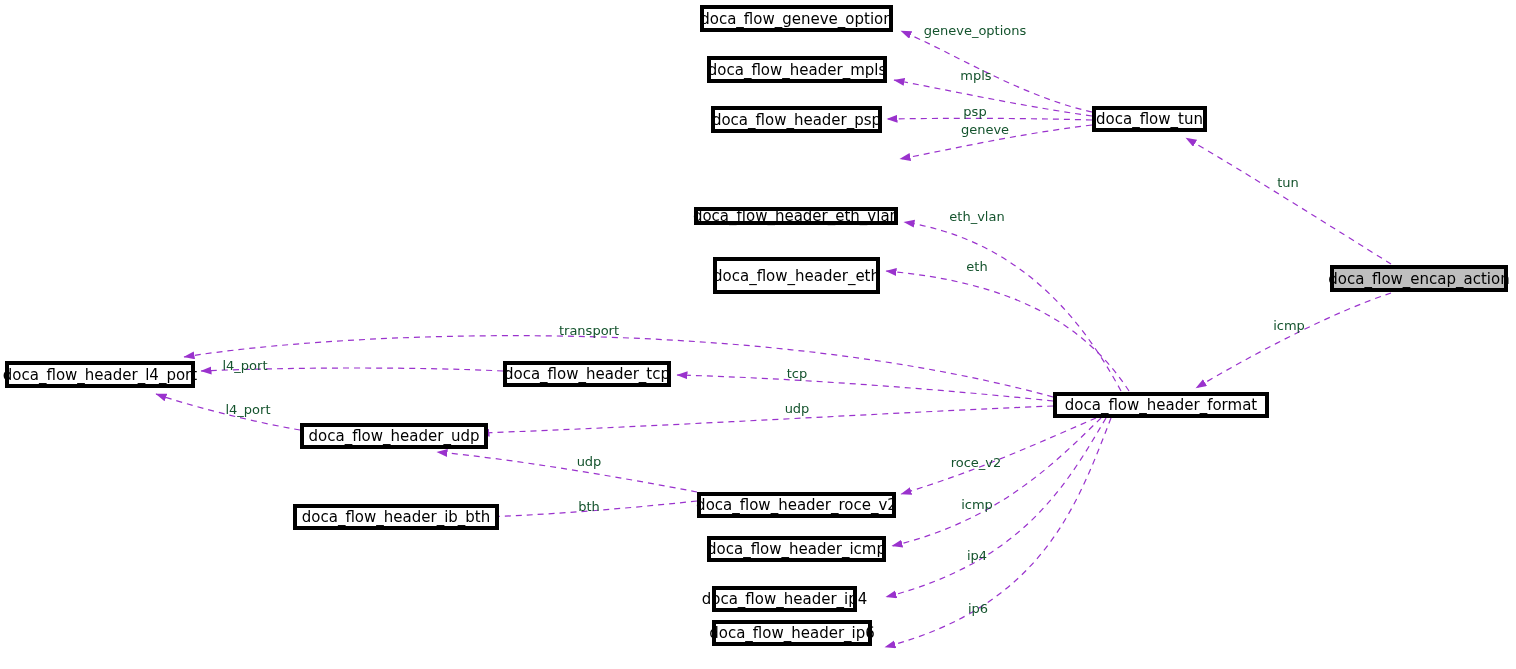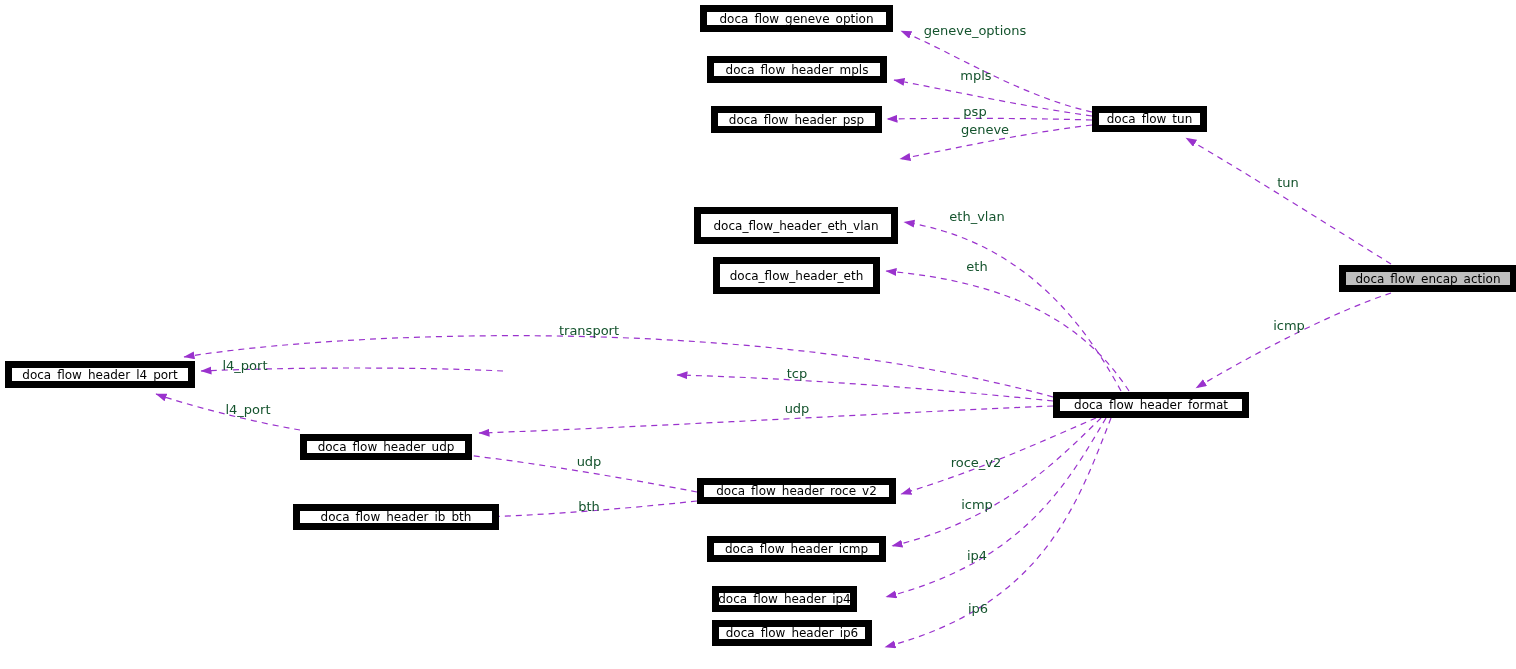--- a/index.html
+++ b/index.html
@@ -10,33 +10,32 @@
     background:#ffffff;
     overflow:hidden;
     font-family:"DejaVu Sans", sans-serif;
   }
   .edges-svg{position:absolute;left:0;top:0;}
   .edge{fill:none;stroke:#9a32cd;stroke-width:1.2;stroke-dasharray:6 5;}
   .node{
     position:absolute;
     box-sizing:border-box;
     background:#ffffff;
-    border:7px solid #000000;
+    border:4px solid #000000;
     color:#000000;
-    font-size:12px;
+    font-size:15px;
     display:flex;
     align-items:center;
     justify-content:center;
     white-space:nowrap;
     cursor:pointer;
   }
   .node.highlight{
     background:#bfbfbf;
     cursor:default;
-    margin-left:9px;
   }
   .edge-label{
     position:absolute;
     transform:translateX(-50%);
     font-size:13px;
     line-height:15px;
     color:#14532d;
     white-space:nowrap;
   }
 </style>
@@ -68,32 +67,33 @@
     <path class="edge" marker-end="url(#ah)" d="M697,501 C622,509 558,514 487,517"></path>
     <path class="edge" marker-end="url(#ah)" d="M1096,418 C1040,442 978,471 901,494"></path>
     <path class="edge" marker-end="url(#ah)" d="M1101,418 C1056,462 998,521 892,546"></path>
     <path class="edge" marker-end="url(#ah)" d="M1106,418 C1066,486 1022,562 886,597"></path>
     <path class="edge" marker-end="url(#ah)" d="M1111,418 C1077,506 1042,606 885,647"></path>
   </svg>
 
   <div class="node" style="left:700px;top:5px;width:193px;height:27px">doca_flow_geneve_option</div>
   <div class="node" style="left:711px;top:106px;width:171px;height:27px">doca_flow_header_psp</div>
   <div class="node" style="left:707px;top:56px;width:180px;height:27px">doca_flow_header_mpls</div>
-  <div class="node" style="left:694px;top:207px;width:204px;height:37px">doca_flow_header_eth_vlan</div>
+  <div class="node" style="left:694px;top:207px;width:204px;height:18px">doca_flow_header_eth_vlan</div>
   <div class="node" style="left:713px;top:257px;width:167px;height:37px">doca_flow_header_eth</div>
   <div class="node" style="left:1092px;top:106px;width:115px;height:26px">doca_flow_tun</div>
   <div class="node highlight" style="left:1330px;top:265px;width:178px;height:27px">doca_flow_encap_action</div>
   <div class="node" style="left:5px;top:361px;width:190px;height:27px">doca_flow_header_l4_port</div>
-  <div class="node" style="left:300px;top:434px;width:172px;height:26px">doca_flow_header_udp</div>
+  <div class="node" style="left:503px;top:361px;width:168px;height:26px">doca_flow_header_tcp</div>
+  <div class="node" style="left:300px;top:423px;width:188px;height:26px">doca_flow_header_udp</div>
   <div class="node" style="left:293px;top:504px;width:206px;height:26px">doca_flow_header_ib_bth</div>
-  <div class="node" style="left:697px;top:478px;width:199px;height:26px">doca_flow_header_roce_v2</div>
+  <div class="node" style="left:697px;top:492px;width:199px;height:26px">doca_flow_header_roce_v2</div>
   <div class="node" style="left:707px;top:536px;width:179px;height:26px">doca_flow_header_icmp</div>
   <div class="node" style="left:712px;top:586px;width:145px;height:26px">doca_flow_header_ip4</div>
   <div class="node" style="left:712px;top:620px;width:160px;height:26px">doca_flow_header_ip6</div>
-  <div class="node" style="left:1053px;top:392px;width:196px;height:26px">doca_flow_header_format</div>
+  <div class="node" style="left:1053px;top:392px;width:216px;height:26px">doca_flow_header_format</div>
 
   <div class="edge-label" style="left:975px;top:23px">geneve_options</div>
   <div class="edge-label" style="left:976px;top:68px">mpls</div>
   <div class="edge-label" style="left:975px;top:104px">psp</div>
   <div class="edge-label" style="left:985px;top:122px">geneve</div>
   <div class="edge-label" style="left:1288px;top:175px">tun</div>
   <div class="edge-label" style="left:977px;top:209px">eth_vlan</div>
   <div class="edge-label" style="left:977px;top:259px">eth</div>
   <div class="edge-label" style="left:1289px;top:318px">icmp</div>
   <div class="edge-label" style="left:589px;top:323px">transport</div>

